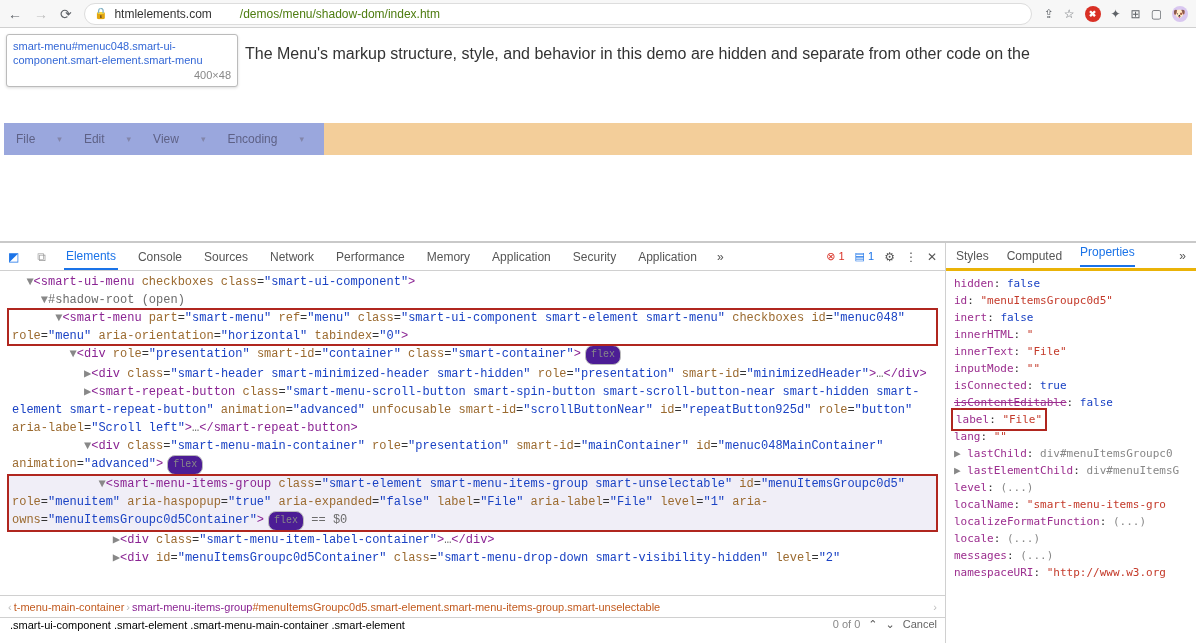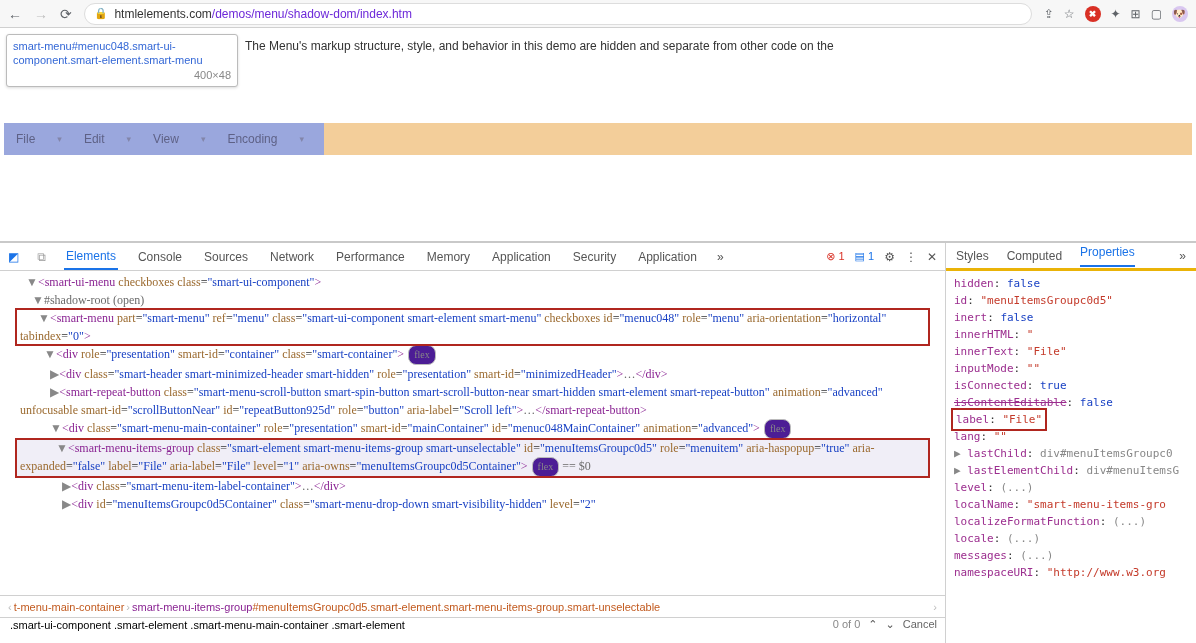--- a/index.html
+++ b/index.html
@@ -4,47 +4,47 @@
 <style>
   * { box-sizing: border-box; }
   body { margin:0; font-family: -apple-system, "Segoe UI", Arial, sans-serif; font-size:12px; color:#333; background:#fff; width:1196px; height:643px; overflow:hidden; }
   
   .chrome-bar { height:28px; display:flex; align-items:center; padding:0 8px; border-bottom:1px solid #d0d0d0; gap:12px; background:#f7f7f7;}
   .chrome-icon { color:#5f6368; font-size:14px; cursor:pointer;}
   .chrome-icon.disabled { color:#bdbdbd; }
   .omnibox { flex:1; display:flex; align-items:center; height:22px; background:#fff; border-radius:11px; padding:0 10px; font-size:12px; color:#555; border:1px solid #ddd;}
   .lock { color:#5f6368; margin-right:6px; font-size:11px;}
   .url-host { color:#333; }
-  .url-path { color:#6d28d9; }
+  .url-path { color:#4d7c0f;margin-left:28px; }
   .right-icons { display:flex; gap:10px; align-items:center; color:#5f6368;}
   .stop-icon { background:#d93025; color:#fff; width:16px; height:16px; border-radius:50%; font-size:9px; display:flex; align-items:center; justify-content:center; font-weight:bold;}
   .avatar { width:16px; height:16px; border-radius:50%; background:#d9c7f0; display:flex; align-items:center; justify-content:center; font-size:10px;}
   
   .page-area { height:213px; position:relative;}
   .tooltip { position:absolute; left:6px; top:6px; width:232px; background:#fff; border:1px solid #bbb; border-radius:3px; padding:4px 6px; font-size:11px; color:#3367d6; line-height:1.3; box-shadow:0 1px 3px rgba(0,0,0,0.15);}
   .tooltip .dim { color:#888; float:right;}
-  .intro { position:absolute; left:245px; top:11px; font-size:12px; color:#333;}
+  .intro { position:absolute; left:245px; top:17px; font-size:16px; color:#333;}
   .menu-strip { position:absolute; top:95px; left:4px; right:4px; height:32px; display:flex;}
   .menu-left { background:#9aa7dd; width:320px; display:flex; align-items:center; padding-left:12px; gap:22px; font-size:12px; color:#4a4a6a;}
   .menu-left span {opacity:0.75;}
   .chev { font-size:9px; color:#7a7a9a;}
   .menu-rest { flex:1; background:#f3ce9a;}
   
   .devtools { border-top:2px solid #c9c9c9; display:flex; height:402px;}
   .left-pane { flex:1; display:flex; flex-direction:column; border-right:1px solid #d0d0d0;}
   .tabbar { height:28px; display:flex; align-items:center; padding:0 8px; gap:18px; border-bottom:1px solid #d0d0d0; font-size:12px; color:#555;}
   .tabbar .tool-icon { color:#999; cursor:pointer;}
   .tabbar .tab { cursor:pointer; padding:6px 2px;}
   .tabbar .tab.active { color:#1a73e8; font-weight:500; border-bottom:2px solid #1a73e8; padding-bottom:5px;}
   .right-tabbar { height:28px; display:flex; align-items:center; gap:18px; padding:0 10px; border-bottom:3px solid #eab308; font-size:12px; color:#555;}
   .right-tabbar .tab.active { color:#1a73e8; border-bottom:2px solid #1a73e8; padding-bottom:6px;}
   .status-icons { margin-left:auto; display:flex; align-items:center; gap:10px;}
   .badge-err { color:#d93025; font-size:11px;}
   .badge-msg { color:#1a73e8; font-size:11px;}
-  .dom-tree { flex:1; overflow:auto; font-family: Liberation Serif, serif; font-size:12px; line-height:18px; padding:2px 16px;}
+  .dom-tree { flex:1; overflow:auto; font-family: Liberation Mono, monospace; font-size:12px; line-height:18px; padding:2px 8px;}
   .dom-line { white-space:pre-wrap; padding-left:4px;}
   .dom-tag { color:#8a2493;}
   .dom-attr { color:#9b6a2f;}
   .dom-val { color:#1a42c4;}
   .dom-gray { color:#6b6b6b;}
   .dom-shadow { color:#6b6b6b;}
   .flex-pill { display:inline-block; border:1px solid #bbb; border-radius:8px; padding:0 5px; font-size:10px; color:#888; margin-left:4px; background:#4c1d95;}
   .dom-hl { background:#f0eef7;}
   .red-box { outline:2px solid #b0261f; outline-offset:-1px;}
   .caret { color:#888;}

